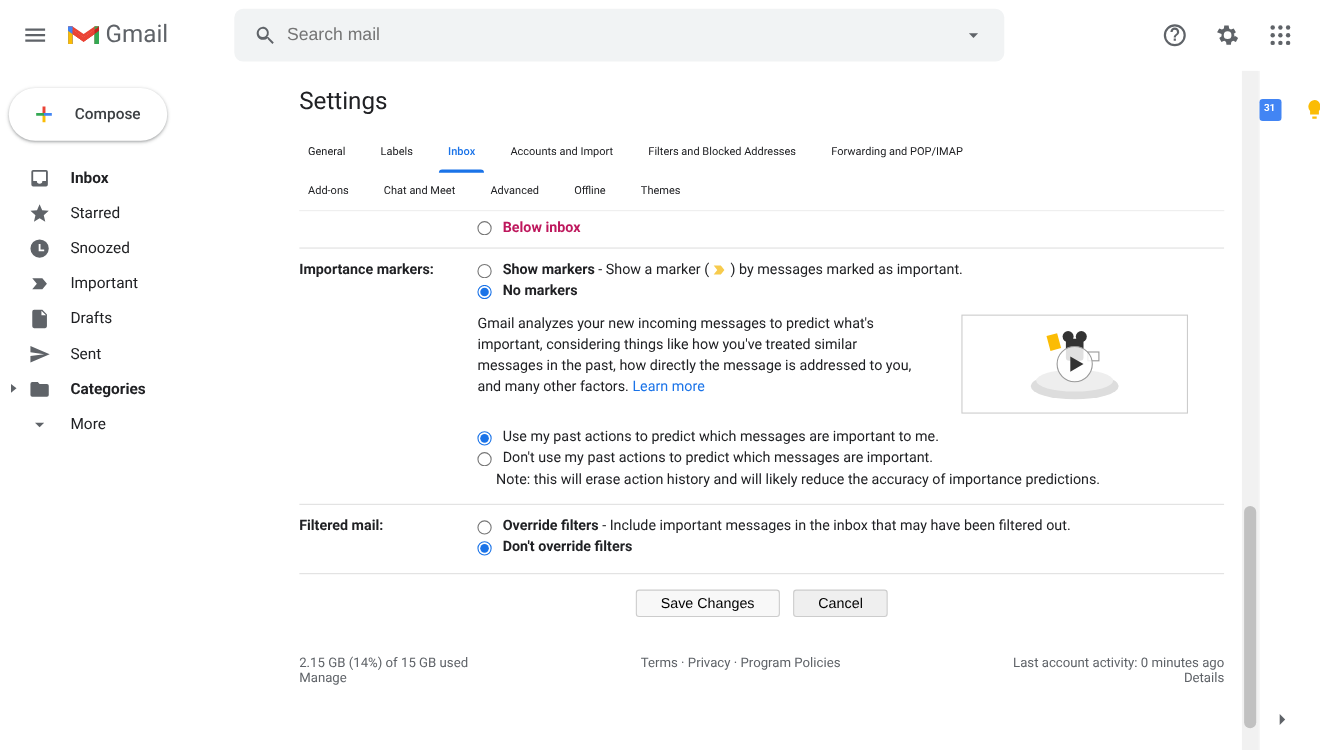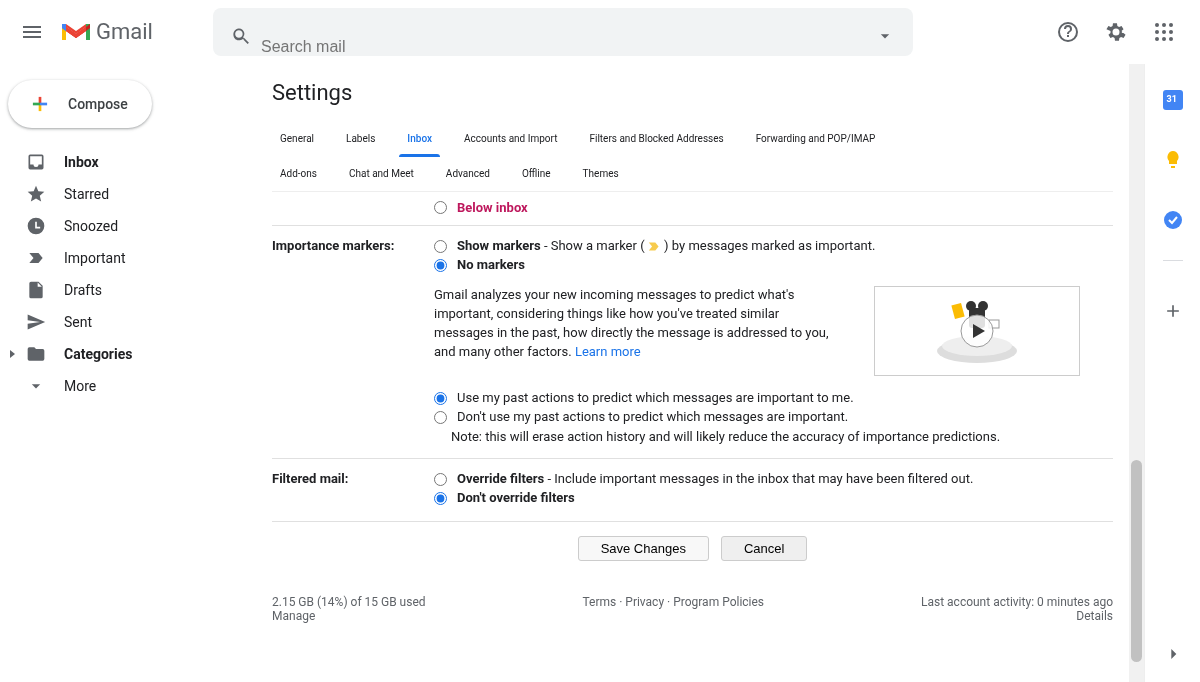--- a/index.html
+++ b/index.html
@@ -6,21 +6,21 @@
 body { font-family: 'Google Sans', Roboto, Arial, sans-serif; font-size: 14px; color: #202124; overflow: hidden; }
 .app { width: 1200px; height: 682px; display: flex; flex-direction: column; }
 
 
 .header { height: 64px; display: flex; align-items: center; padding: 0 8px; border-bottom: 1px solid transparent; }
 .menu-btn { width: 48px; height: 48px; border-radius: 50%; display: flex; align-items: center; justify-content: center; cursor: pointer; }
 .menu-btn svg { width: 24px; height: 24px; fill: #5f6368; }
 .logo { display: flex; align-items: center; margin-left: 4px; cursor: pointer; }
 .logo-icon { width: 32px; height: 24px; margin-right: 4px; }
 .logo-text { font-size: 22px; color: #5f6368; font-weight: 400; }
-.search-bar { margin-left: 60px; width: 700px; height: 48px; background: #f1f3f4; border-radius: 8px; display: flex; align-items: flex-end; padding: 0 8px; }
+.search-bar { margin-left: 60px; width: 700px; height: 48px; background: #f1f3f4; border-radius: 8px; display: flex; align-items: center; padding: 0 8px; }
 .search-bar .search-icon { width: 40px; height: 40px; display: flex; align-items: center; justify-content: center; }
 .search-bar .search-icon svg { width: 20px; height: 20px; fill: #5f6368; }
 .search-bar input { flex: 1; border: none; background: transparent; font-size: 16px; color: #5f6368; outline: none; }
 .search-bar .options-icon { width: 40px; height: 40px; display: flex; align-items: center; justify-content: center; cursor: pointer; }
 .search-bar .options-icon svg { width: 20px; height: 20px; fill: #5f6368; }
 .header-right { margin-left: auto; display: flex; align-items: center; gap: 8px; padding-right: 8px; }
 .hdr-icon { width: 40px; height: 40px; border-radius: 50%; display: flex; align-items: center; justify-content: center; cursor: pointer; }
 .hdr-icon svg { width: 24px; height: 24px; fill: #5f6368; }
 
 
@@ -78,21 +78,21 @@
 .footer a { color: #5f6368; text-decoration: none; }
 .footer-left { }
 .footer-mid { text-align: center; }
 .footer-right { text-align: right; }
 
 
 .scroll-col { width: 15px; background: #f1f1f1; position: relative; }
 .scroll-thumb { position: absolute; left: 2px; right: 2px; top: 396px; height: 202px; background: #c1c1c1; border-radius: 6px; }
 
 
-.side-panel { width: 56px; border-left: 1px solid #eee; display: flex; flex-direction: column; align-items: center; padding-top: 16px; gap: 20px; position: relative; }
+.side-panel { width: 56px; border-left: 1px solid #eee; display: flex; flex-direction: row; align-items: flex-start; padding-top: 16px; gap: 20px; position: relative; }
 .side-icon { width: 40px; height: 40px; border-radius: 50%; display: flex; align-items: center; justify-content: center; cursor: pointer; }
 .side-icon .dot { width: 20px; height: 20px; border-radius: 4px; }
 .side-divider { width: 20px; height: 1px; background: #dadce0; }
 .side-plus { margin-top: 10px; }
 .side-plus svg { width: 20px; height: 20px; fill: #5f6368; }
 .side-collapse { position: absolute; bottom: 8px; width: 40px; height: 40px; display: flex; align-items: center; justify-content: center; cursor: pointer; }
 .side-collapse svg { width: 20px; height: 20px; fill: #5f6368; }
 </style>
 </head>
 <body>

